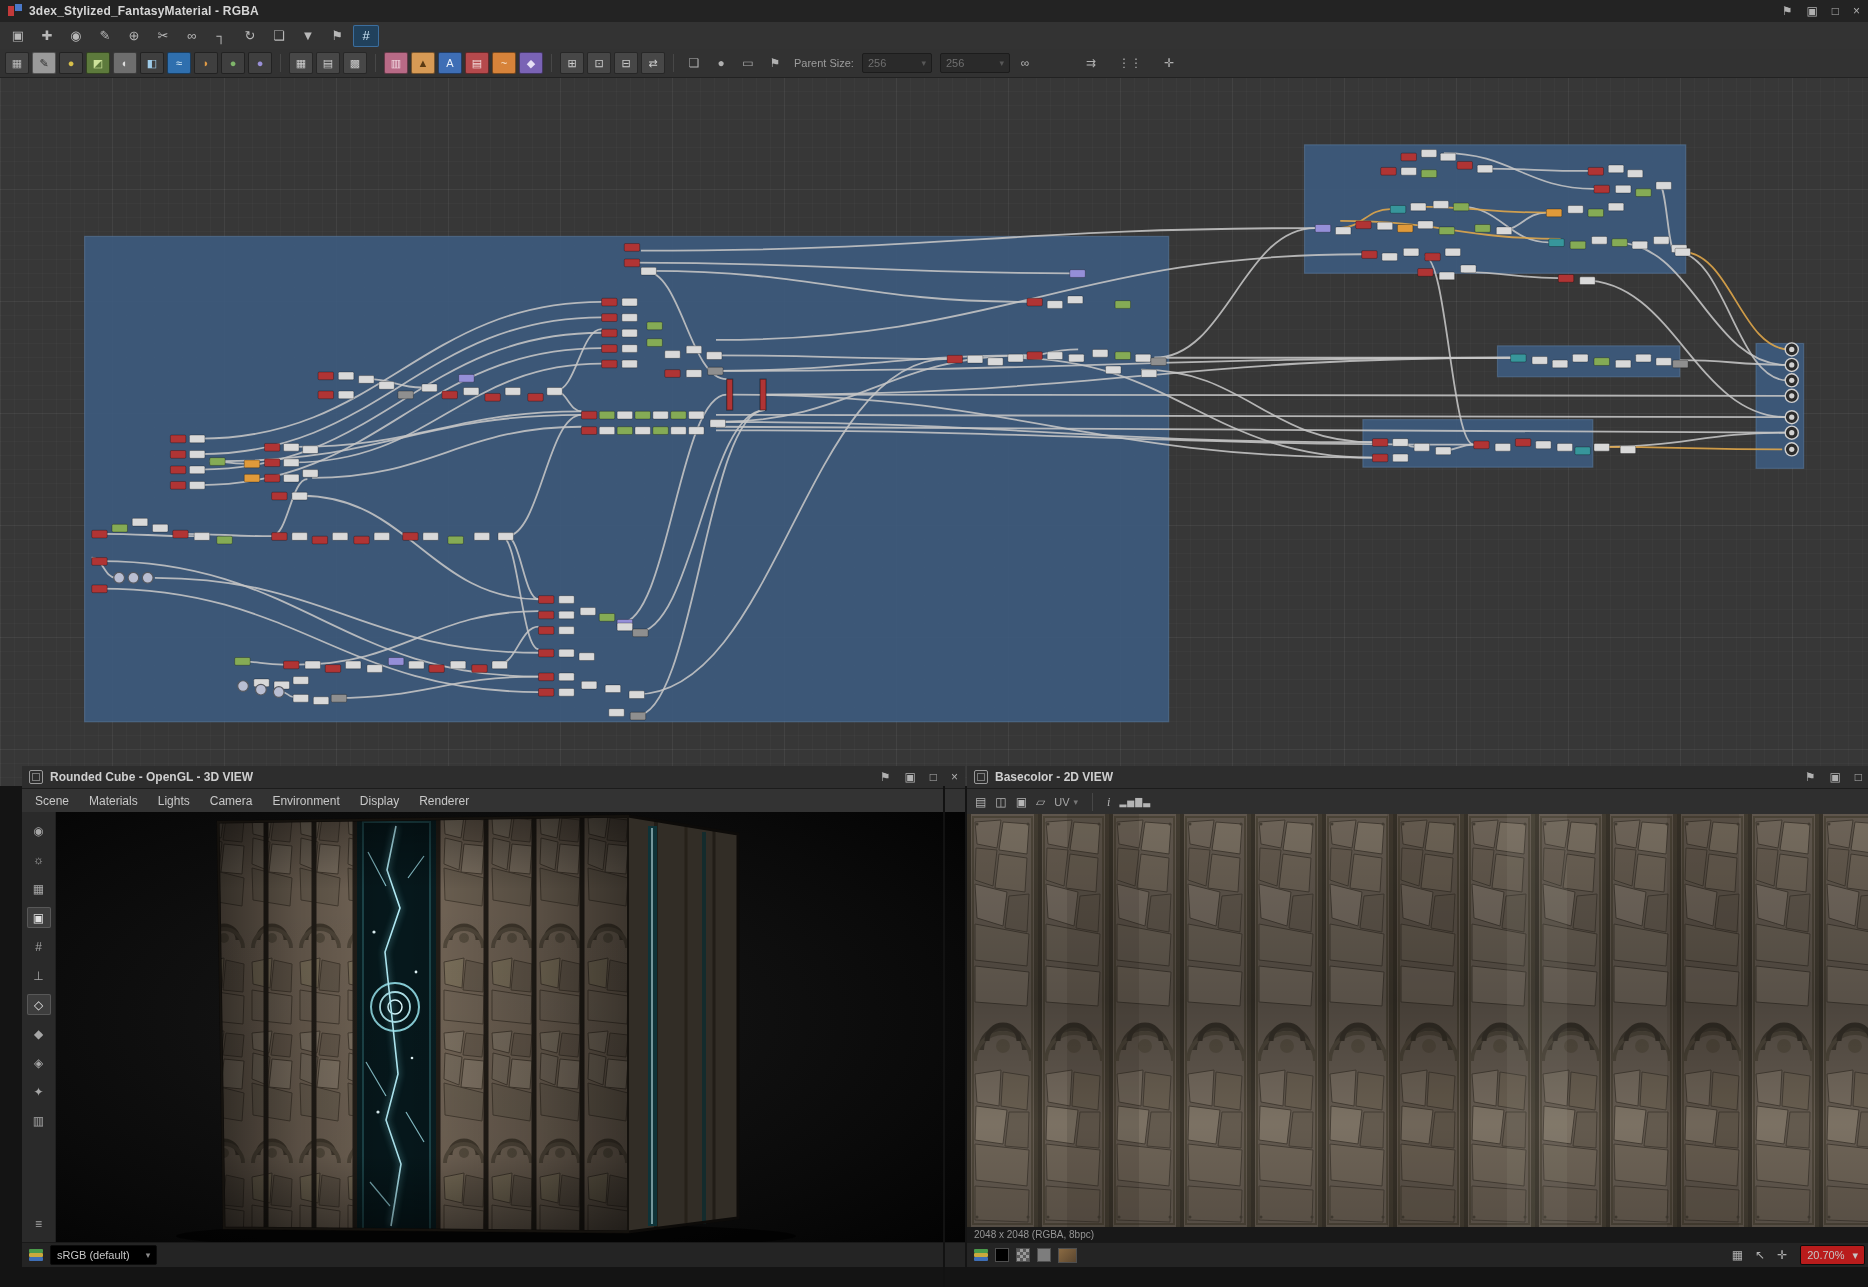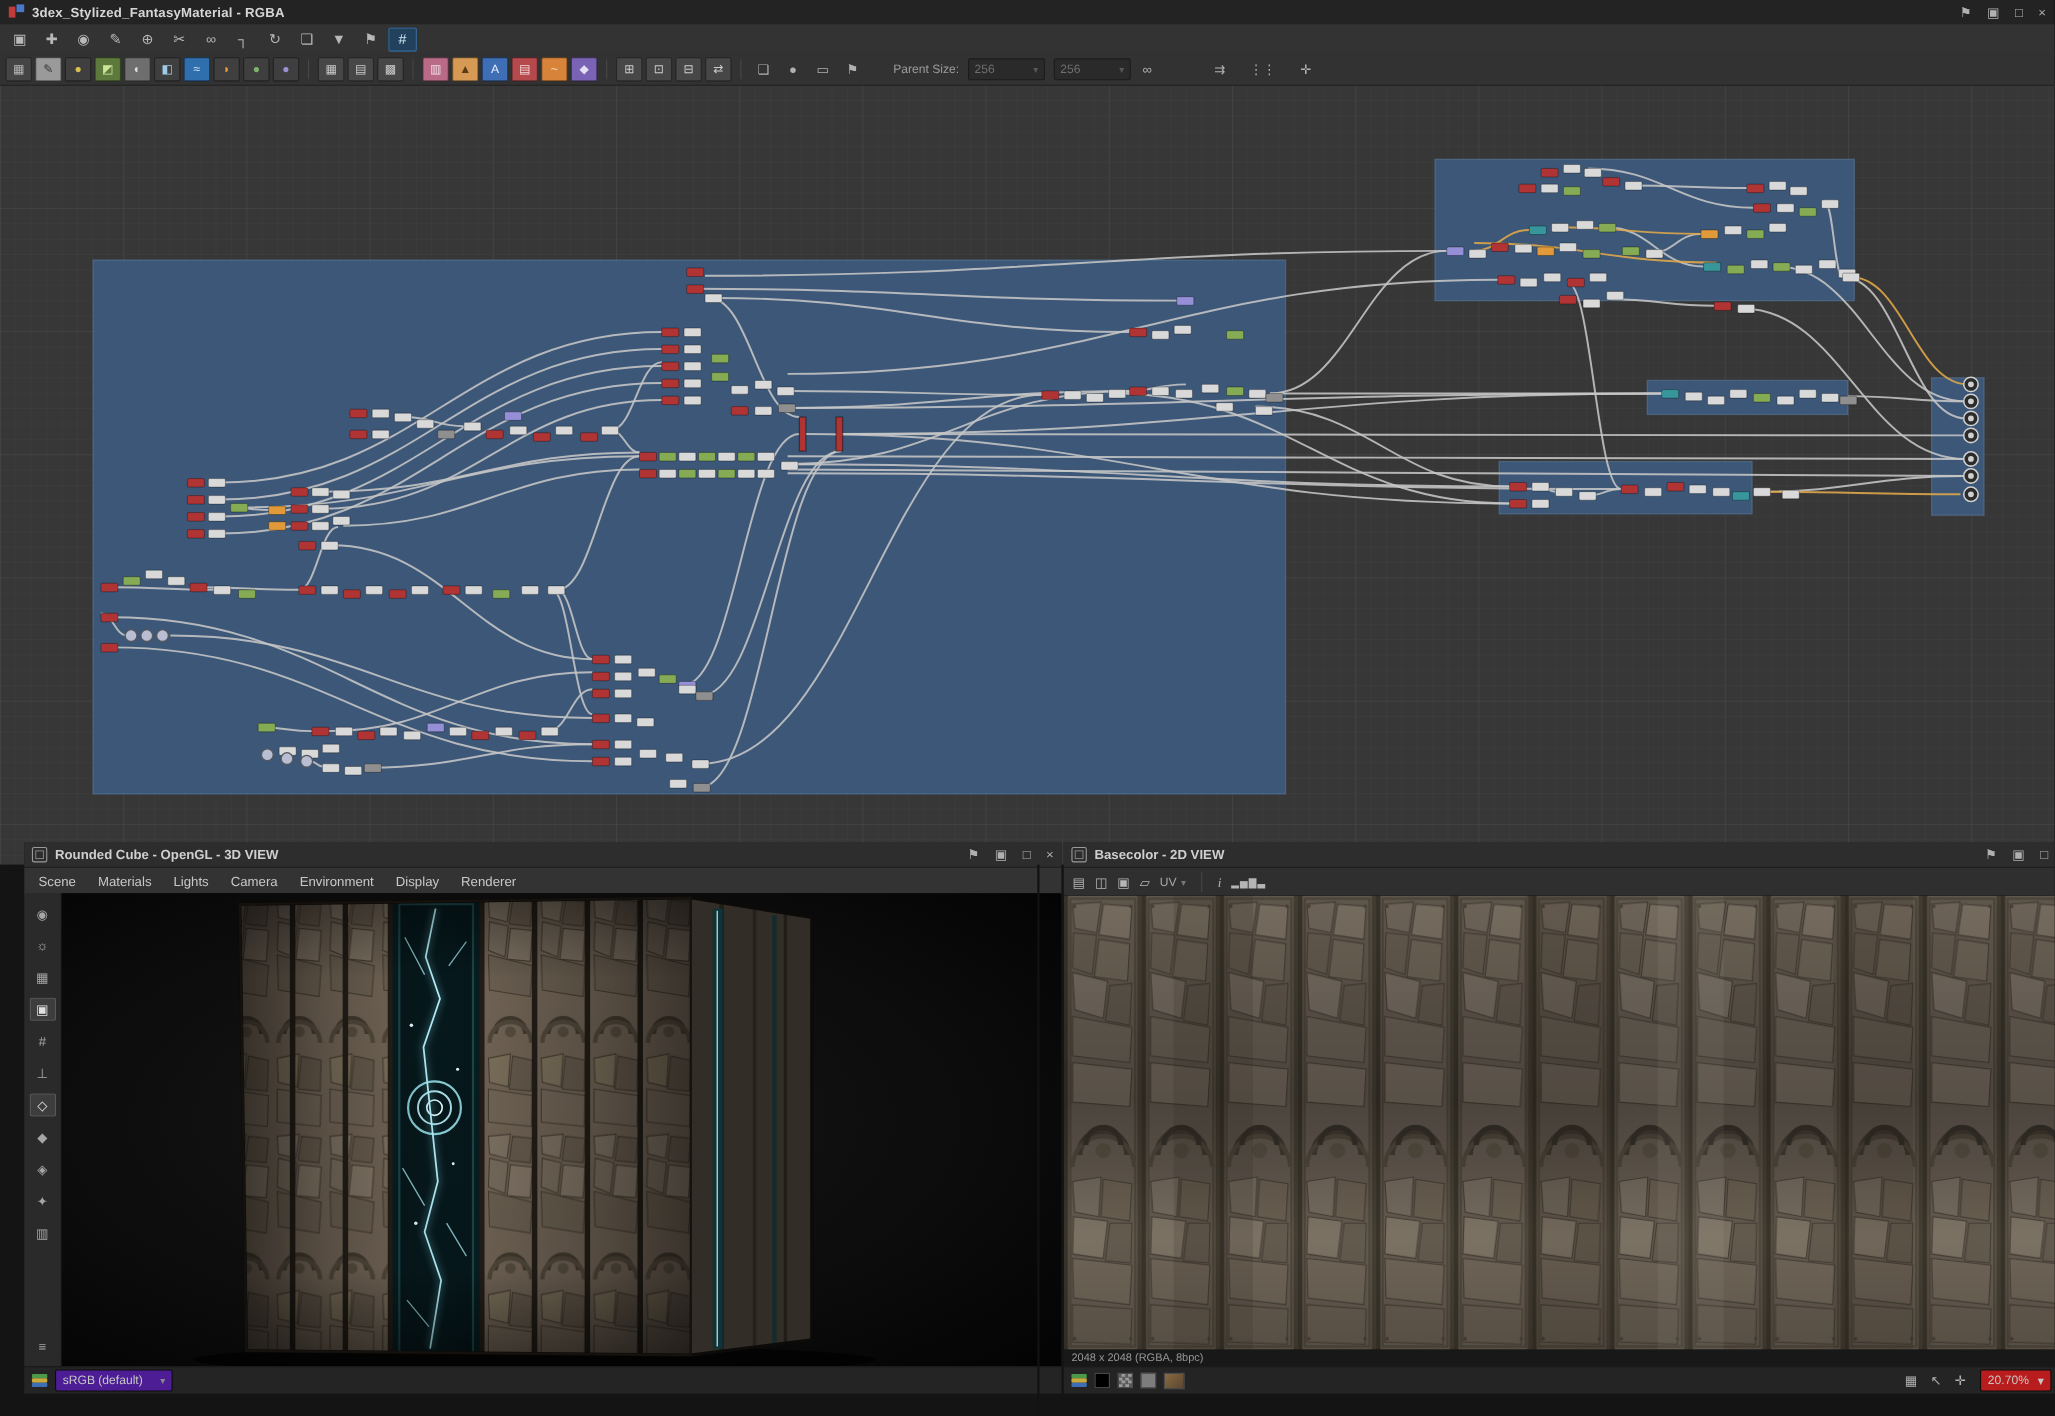--- a/index.html
+++ b/index.html
@@ -15,21 +15,21 @@
   .win-icons span{cursor:default;line-height:22px;}
 
   
   .toolbar1{position:absolute;top:22px;left:0;right:0;height:27px;background:#333333;border-bottom:1px solid #262626;display:flex;align-items:center;gap:3px;padding:0 5px;z-index:9;}
   .t1{width:26px;height:22px;display:flex;align-items:center;justify-content:center;font-size:13px;color:#b8b8b8;border-radius:2px;}
   .t1.active{background:#21415c;color:#cfe6f7;box-shadow:inset 0 0 0 1px #3c6e9e;}
   .toolbar2{position:absolute;top:49px;left:0;right:0;height:28px;background:#323232;border-bottom:1px solid #222222;display:flex;align-items:center;gap:3px;padding:0 5px;z-index:9;}
   .chip{width:22px;height:20px;border-radius:2px;border:1px solid rgba(0,0,0,.45);display:flex;align-items:center;justify-content:center;font-size:11px;line-height:1;}
   .vsep{width:1px;height:18px;background:#474747;margin:0 5px;flex:none;}
   .t2icon{width:24px;height:20px;display:flex;align-items:center;justify-content:center;color:#b0b0b0;font-size:12px;}
-  .ps-label{color:#9c9c9c;font-size:11px;margin-left:22px;white-space:nowrap;}
+  .ps-label{color:#9c9c9c;font-size:11px;margin-left:4px;white-space:nowrap;}
   .ps-select{width:58px;height:18px;margin-left:5px;background:#2a2a2a;border:1px solid #1c1c1c;border-radius:2px;color:#6f6f6f;font-size:11px;display:flex;align-items:center;justify-content:space-between;padding:0 5px;}
   .ps-select .chev{color:#585858;font-size:9px;}
   .right-tools{margin-left:46px;display:flex;gap:22px;color:#b0b0b0;font-size:13px;}
 
   
   .graph{position:absolute;top:77px;left:0;width:1868px;height:709px;background-color:#373737;
     background-image:
       linear-gradient(rgba(255,255,255,0.035) 1px, transparent 1px),
       linear-gradient(90deg, rgba(255,255,255,0.035) 1px, transparent 1px),
       linear-gradient(rgba(255,255,255,0.02) 1px, transparent 1px),
@@ -51,21 +51,21 @@
   .menubar{height:24px;background:#333333;border-bottom:1px solid #232323;display:flex;align-items:flex-end;padding:0 3px;}
   .menu-item{font-size:12px;color:#c8c8c8;padding:0 10px;height:100%;display:flex;align-items:center;}
 
   .side-toolbar{position:absolute;left:0;top:46px;bottom:25px;width:34px;background:#2a2a2a;border-right:1px solid #202020;display:flex;flex-direction:column;align-items:center;gap:8px;padding:8px 0;box-sizing:border-box;}
   .st{width:24px;height:21px;flex:none;display:flex;align-items:center;justify-content:center;color:#a6a6a6;font-size:12px;border-radius:2px;}
   .st.active{background:#3d3d3d;box-shadow:inset 0 0 0 1px #585858;color:#e0e0e0;}
   .st.bottom{margin-top:auto;}
 
   .viewport3d{position:absolute;left:34px;right:0;top:46px;bottom:25px;background:#070707;overflow:hidden;}
   .bbar{position:absolute;left:0;right:0;bottom:0;height:25px;background:#242424;border-top:1px solid #191919;display:flex;align-items:center;gap:7px;padding:0 7px;box-sizing:border-box;}
-  .sel{background:#4c1d95;border:1px solid #0c0c0c;border-radius:2px;color:#c6c6c6;font-size:11px;height:18px;display:flex;align-items:center;gap:16px;padding:0 6px;}
+  .sel{background:#000000;border:1px solid #0c0c0c;border-radius:2px;color:#c6c6c6;font-size:11px;height:18px;display:flex;align-items:center;gap:16px;padding:0 6px;}
   .sel .chev{color:#8a8a8a;font-size:9px;}
   .mini-layers{width:14px;height:12px;position:relative;}
   .mini-layers i{position:absolute;left:0;right:0;height:4px;border-radius:1px;}
   .mini-layers i:nth-child(1){top:0;background:#4a9a4a;}
   .mini-layers i:nth-child(2){top:4px;background:#caa93c;}
   .mini-layers i:nth-child(3){top:8px;background:#3e6eb5;}
 
   .toolbar2d{height:26px;background:#2f2f2f;border-bottom:1px solid #222222;display:flex;align-items:center;gap:9px;padding:0 8px;color:#b5b5b5;}
   .t2d{font-size:12px;display:flex;align-items:center;gap:3px;}
   .uvdrop{font-size:11px;color:#a8a8a8;display:flex;align-items:center;gap:4px;}

